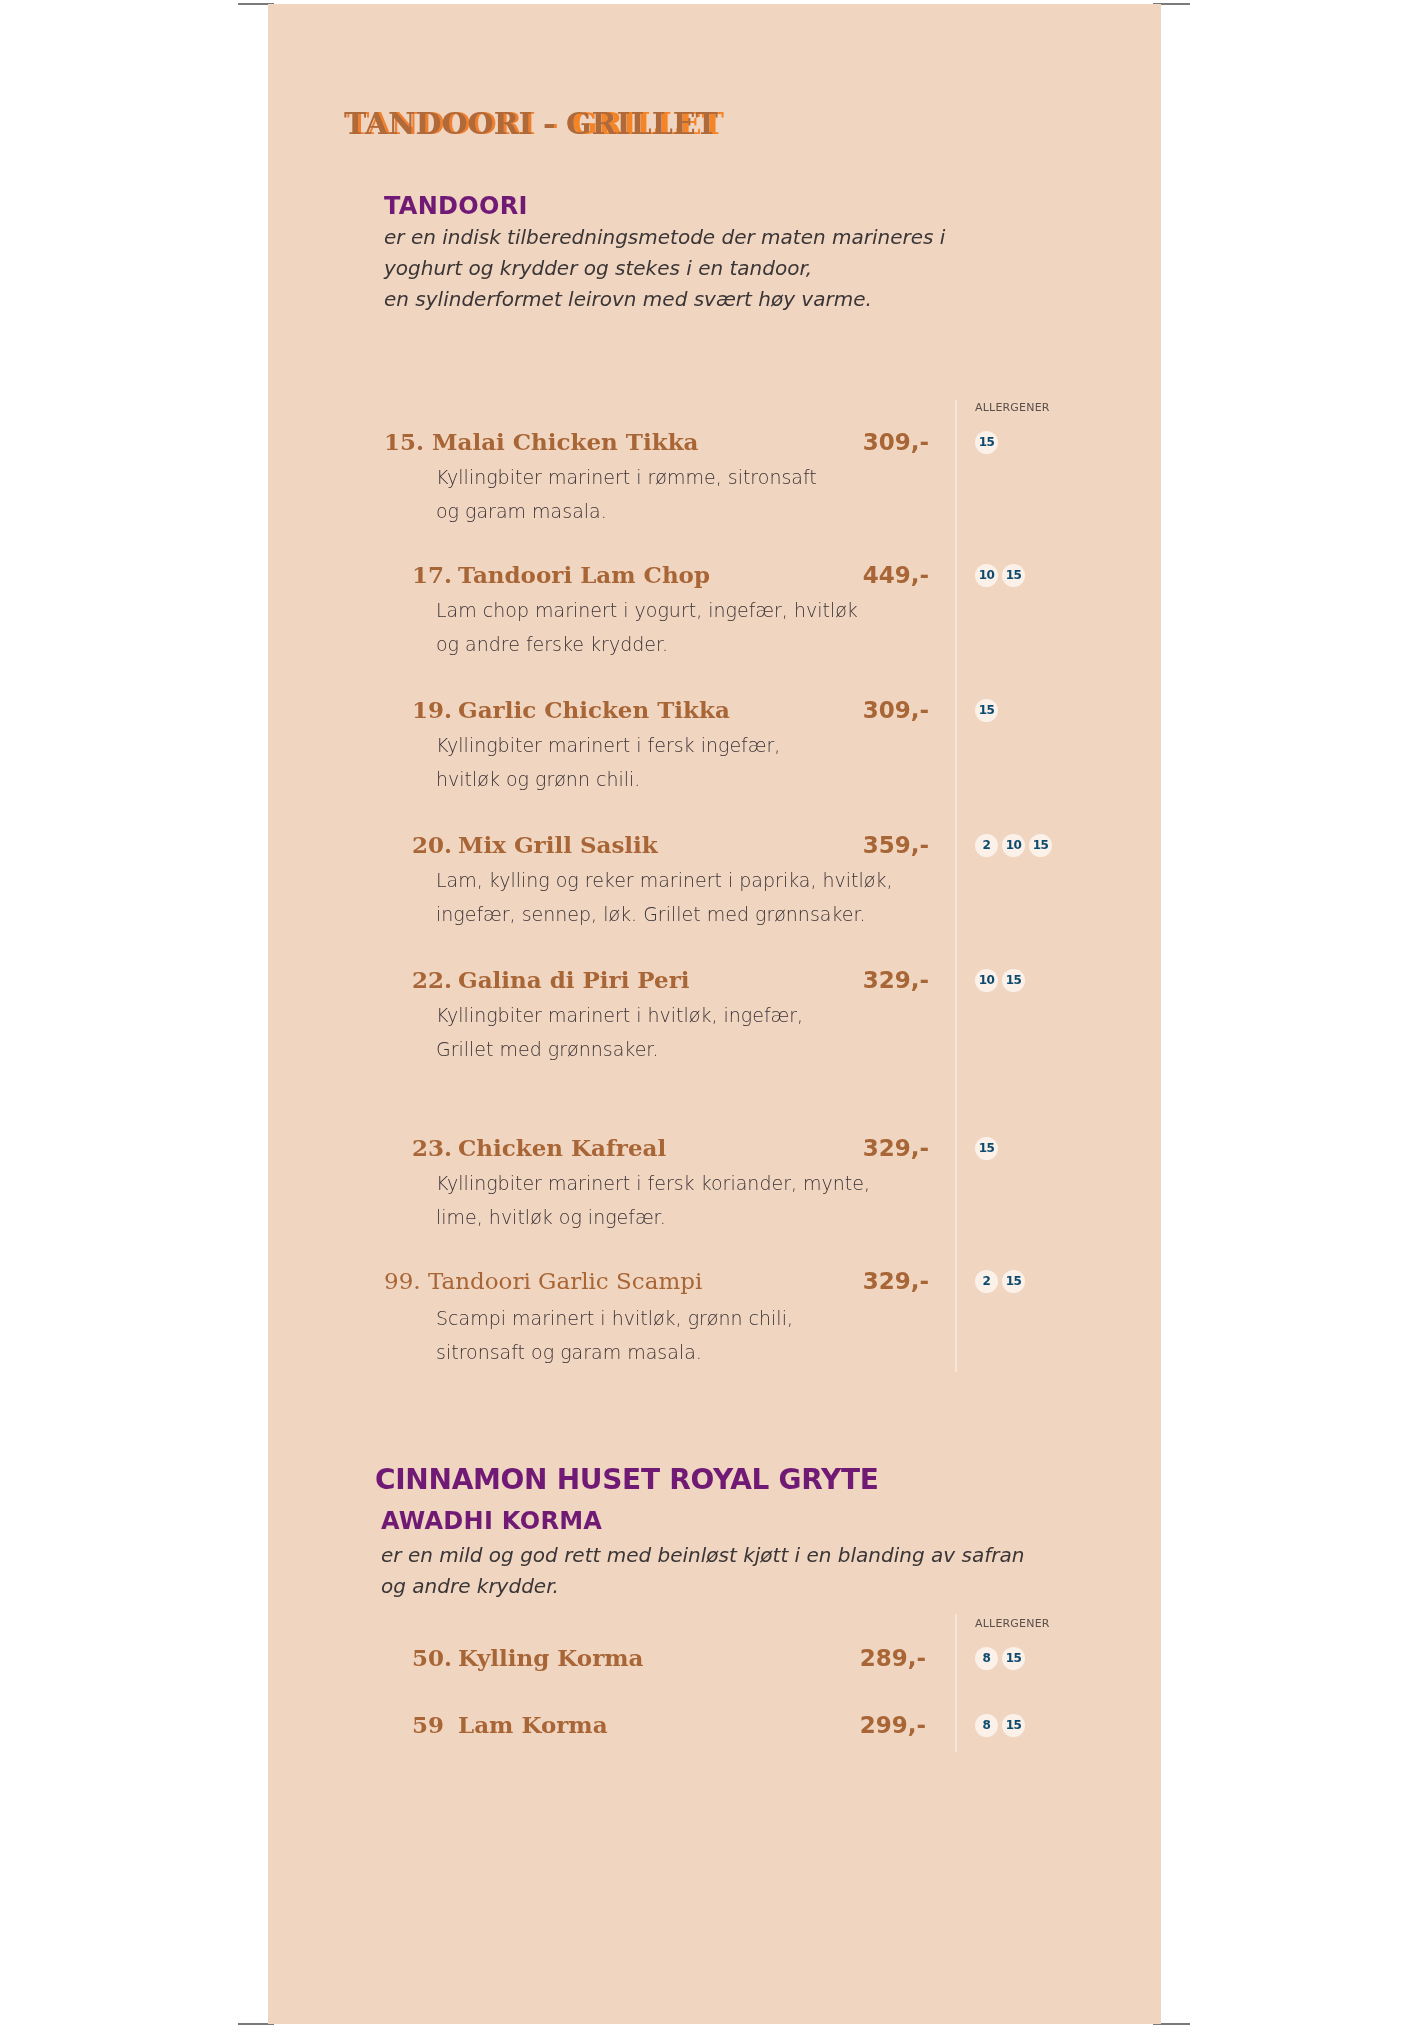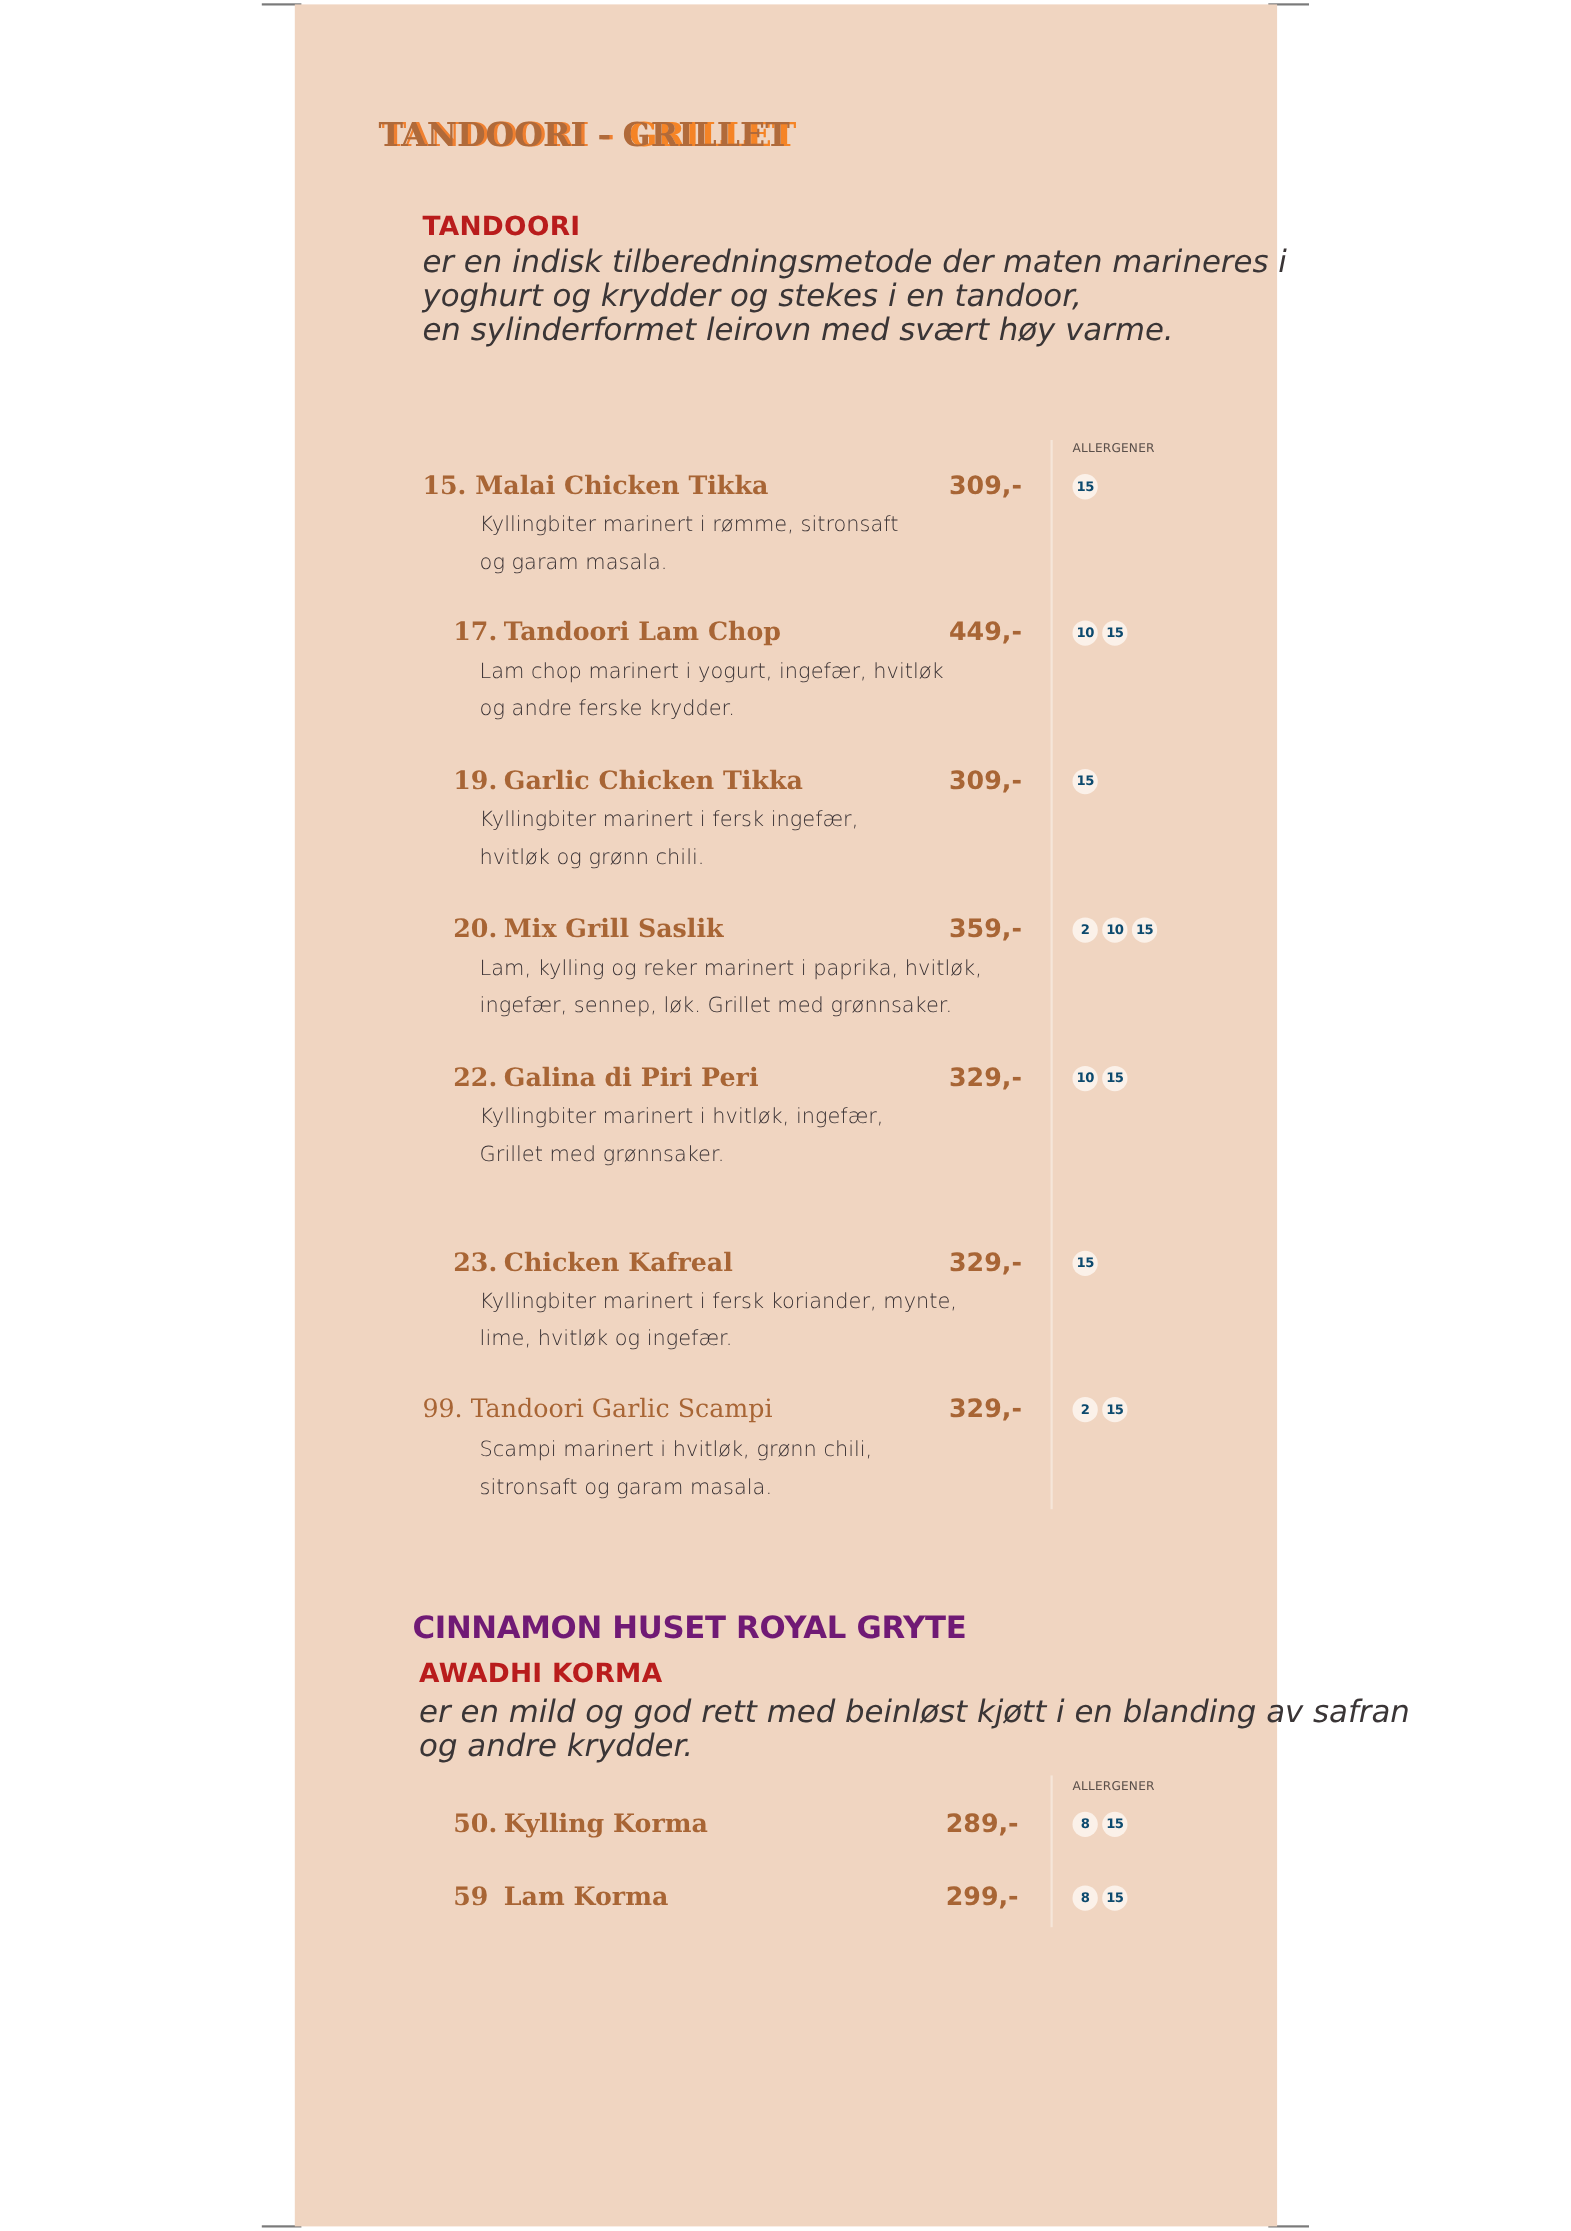--- a/index.html
+++ b/index.html
@@ -16,25 +16,25 @@
   .title {
     position: absolute; left: 344px; top: 100px;
     font-family: "DejaVu Serif", serif; font-weight: bold; font-size: 30px;
     letter-spacing: 0px; line-height: 48px; white-space: nowrap;
   }
   .title .t1 { color: #b06a3a; text-shadow: 3px 0 0 #f08030; }
   .title .t2 { color: #b06a3a; text-shadow: 6px 0 0 #f58426; }
 
   .intro-head {
     position: absolute; left: 384px; font-family: "DejaVu Sans", sans-serif;
-    font-weight: bold; font-size: 24px; color: #b91c1c; letter-spacing: 0.3px;
+    font-weight: bold; font-size: 24px; color: #701a75; letter-spacing: 0.3px;
   }
   .intro-desc {
     position: absolute; left: 384px; font-family: "DejaVu Sans", sans-serif;
-    font-style: italic; font-size: 28px; color: #3a3536; line-height: 31px;
+    font-style: italic; font-size: 20px; color: #3a3536; line-height: 31px;
     font-weight: 300;
   }
 
   .divider { position: absolute; width: 2px; background: #f6e6d9; }
 
   .allergen-label {
     position: absolute; left: 975px; font-size: 11px; color: #5a4f4a;
     font-family: "DejaVu Sans", sans-serif; letter-spacing: 0.2px;
   }
 

